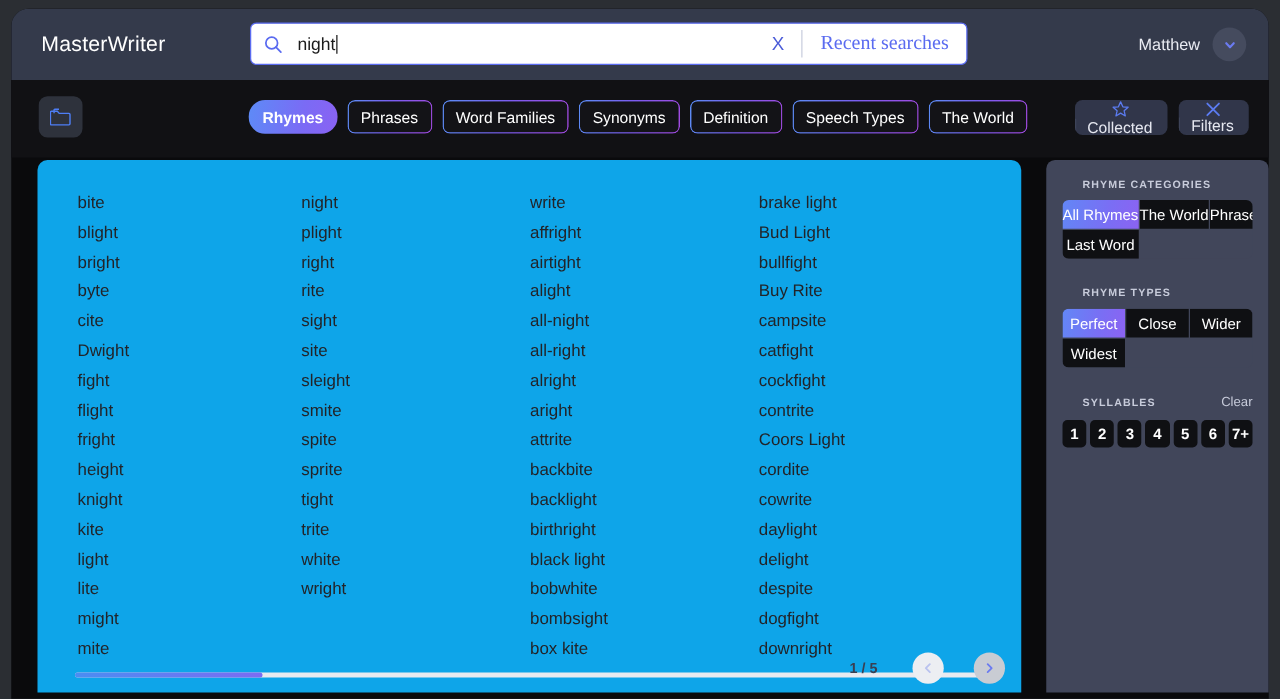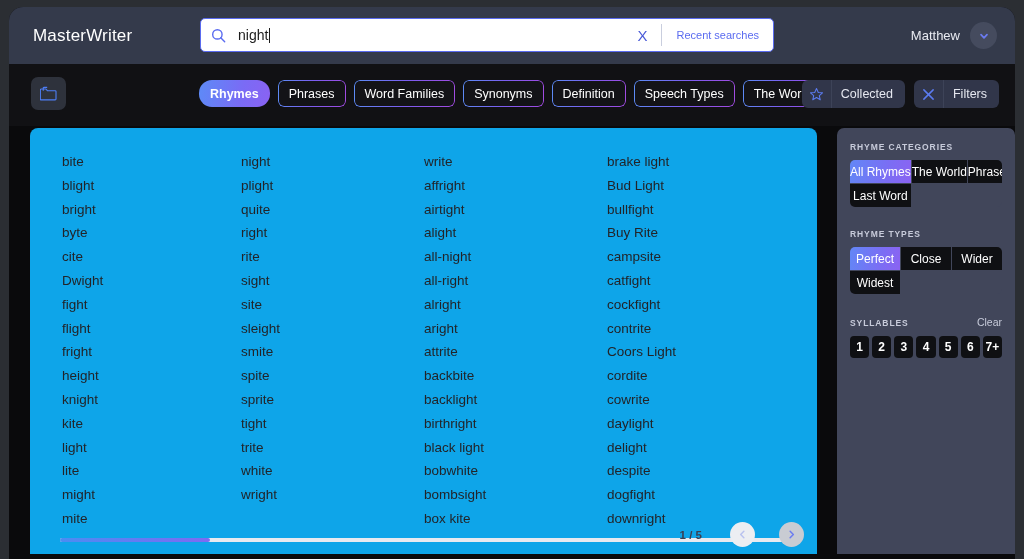--- a/index.html
+++ b/index.html
@@ -55,22 +55,22 @@
     display: inline-block; width: 1px; height: 15px;
     background: #1c1c1c; margin-left: 1px;
   }
   .clear-x {
     color: #4a5bd8; font-size: 15px; font-weight: 500;
     padding: 0 14px; line-height: 1;
     display: flex; align-items: center; height: 100%;
   }
   .sep-v { width: 1px; height: 22px; background: #c9cede; }
   .recent {
-    color: #5a6bf0; font-size: 11px;
-    padding: 0 14px; white-space: nowrap;
+    color: #5a6bf0; font-size: 16px;
+    padding: 0 14px; white-space: nowrap; font-family: Liberation Serif, serif;
   }
   .user {
     position: absolute; right: 18px; top: 0; height: 57px;
     display: flex; align-items: center; gap: 10px;
   }
   .user-name { color: #e9ebf2; font-size: 13px; }
   .user-chev {
     width: 27px; height: 27px; border-radius: 50%;
     background: #454b5e;
     display: flex; align-items: center; justify-content: center;
@@ -114,21 +114,21 @@
     border-radius: 13px;
   }
   .tab.active::before { display: none; }
 
   .rightbtns {
     position: absolute; right: 16px; top: 16px;
     display: flex; gap: 9px;
   }
   .pillbtn {
     height: 28px; border-radius: 6px; background: #31364a;
-    display: flex; align-items: center; overflow: hidden;
+    display: flex; align-items: center; overflow: hidden; flex-direction: column;
   }
   .pill-icon {
     width: 29px; height: 100%;
     display: flex; align-items: center; justify-content: center;
   }
   .pill-label {
     padding: 0 12px 0 9px; color: #e6e8f0; font-size: 12.5px;
     border-left: 1px solid #3d4358; height: 100%;
     display: flex; align-items: center;
   }
@@ -179,20 +179,21 @@
   .sidebar {
     position: absolute;
     left: 828px; top: 121px; width: 178px; height: 426px;
     background: #41465a;
     border-radius: 7px 7px 0 0;
     padding: 14px 13px;
   }
   .sec-head {
     display: flex; justify-content: space-between; align-items: baseline;
     margin-bottom: 8px;
+    margin-left: 16px;
   }
   .sec-title {
     font-size: 8.5px; letter-spacing: .9px; color: #c7cbda;
     font-weight: bold; text-transform: uppercase;
   }
   .clear-link { font-size: 10.5px; color: #c7cbda; }
   .grid2 {
     display: grid; grid-template-columns: 1fr 1fr 1fr;
     gap: 1px; border-radius: 5px; overflow: hidden;
     background: #41465a;
@@ -305,21 +306,20 @@
             <div class="word">knight</div>
             <div class="word">kite</div>
             <div class="word">light</div>
             <div class="word">lite</div>
             <div class="word">might</div>
             <div class="word">mite</div>
           </div>
           <div class="col">
             <div class="word">night</div>
             <div class="word">plight</div>
-            <div class="word">quite</div>
             <div class="word">right</div>
             <div class="word">rite</div>
             <div class="word">sight</div>
             <div class="word">site</div>
             <div class="word">sleight</div>
             <div class="word">smite</div>
             <div class="word">spite</div>
             <div class="word">sprite</div>
             <div class="word">tight</div>
             <div class="word">trite</div>

